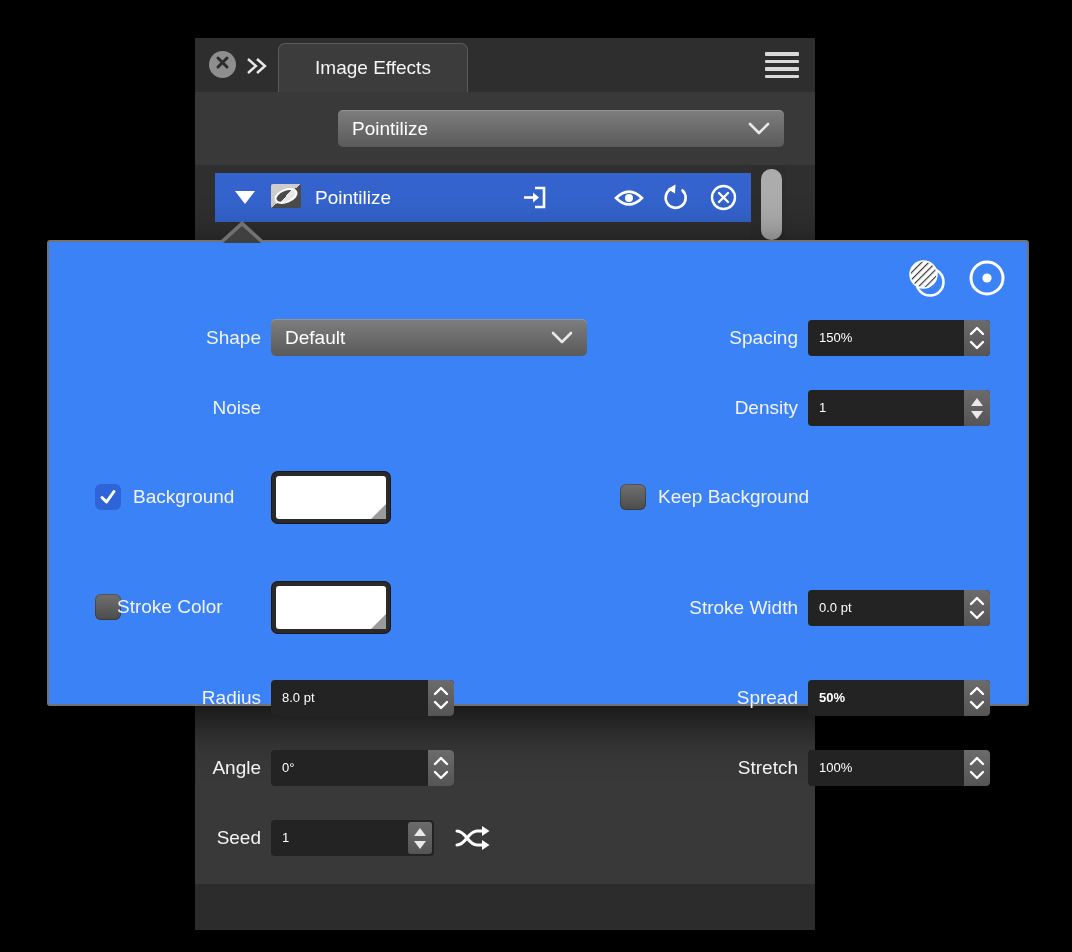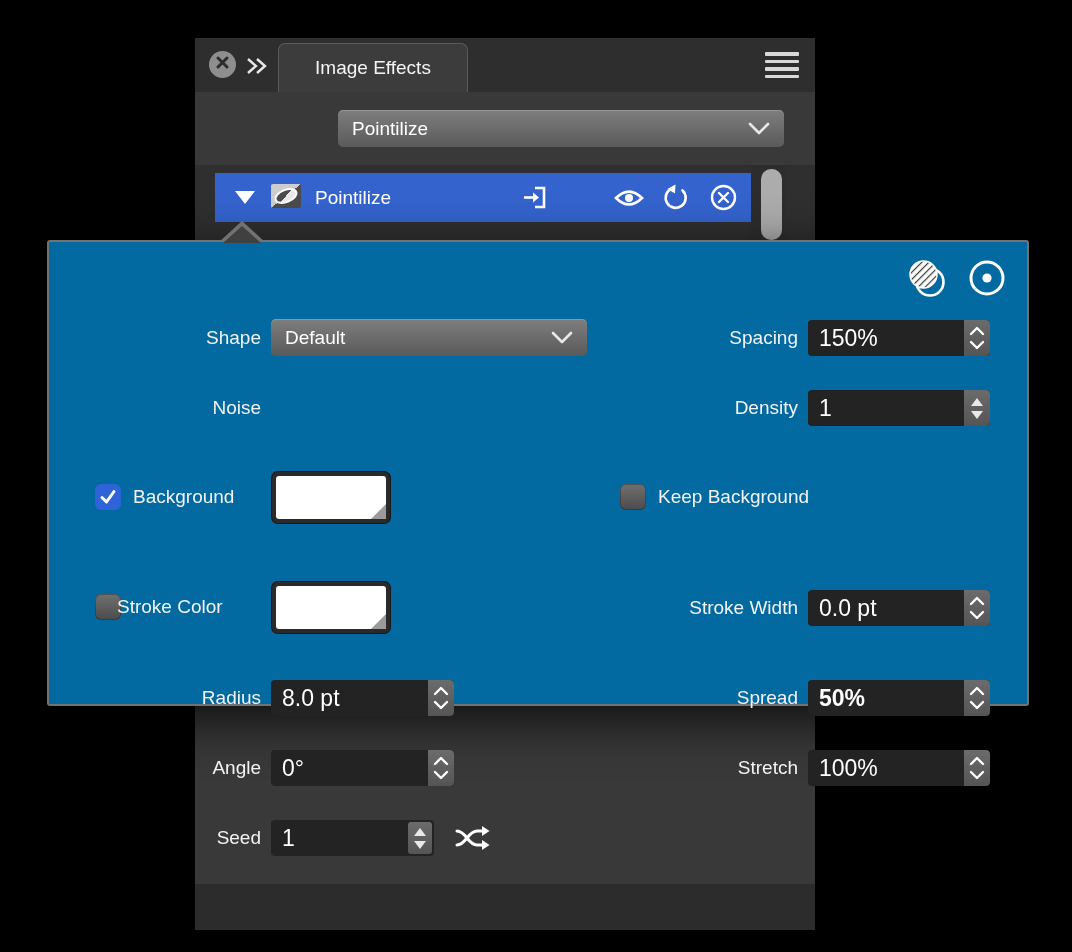--- a/index.html
+++ b/index.html
@@ -38,37 +38,37 @@
     border-left:10px solid transparent; border-right:10px solid transparent;
     border-top:13px solid #ffffff; }
   .row-icon { position:absolute; }
   .scroll-track { position:absolute; left:556px; top:127px; width:34px; height:75px; background:#2d2d2d; }
   .scroll-thumb { position:absolute; left:566px; top:131px; width:21px; height:71px;
     border-radius:10px; background:#acacac; }
   .panel-bottom { position:absolute; left:0; top:846px; width:620px; height:46px; background:#2c2c2c; }
 
   
   .popover { position:absolute; left:47px; top:240px; width:982px; height:466px;
-    background:#0369a1; border:2px solid #727272; border-radius:3px;
+    background:#3b82f6; border:2px solid #727272; border-radius:3px;
     box-shadow:0 14px 50px rgba(0,0,0,.75); }
   .caret-outer { position:absolute; left:170px; top:-21px; width:0; height:0;
     border-left:23px solid transparent; border-right:23px solid transparent;
     border-bottom:21px solid #727272; }
   .caret-inner { position:absolute; left:174px; top:-16px; width:0; height:0;
     border-left:19px solid transparent; border-right:19px solid transparent;
     border-bottom:17px solid #404040; }
 
   .lbl { position:absolute; height:37px; line-height:37px; text-align:right;
     color:#f3f3f3; font-size:19px; }
   .cb-lbl { position:absolute; height:26px; line-height:26px; color:#f3f3f3; font-size:19px; }
 
   .numfield { position:absolute; height:36px; background:#232323; border-radius:4px;
     overflow:hidden; }
   .numfield .val { position:absolute; left:11px; top:0; height:36px; line-height:36px;
-    color:#ffffff; font-size:23px; }
+    color:#ffffff; font-size:13px; }
   .stepper { position:absolute; right:0; top:0; width:26px; height:100%;
     background:linear-gradient(#6b6b6b,#555555); border-radius:4px;
     display:flex; align-items:center; justify-content:center; }
   .stepper.attached { border-radius:0 4px 4px 0; }
   .stepper.inset { right:2px; top:2px; height:calc(100% - 4px); width:24px; border-radius:3px; }
   .tri-col { display:flex; flex-direction:column; gap:5px; align-items:center; }
   .tri-up { width:0; height:0; border-left:6px solid transparent; border-right:6px solid transparent;
     border-bottom:8px solid #e9e9e9; }
   .tri-dn { width:0; height:0; border-left:6px solid transparent; border-right:6px solid transparent;
     border-top:8px solid #e9e9e9; }

